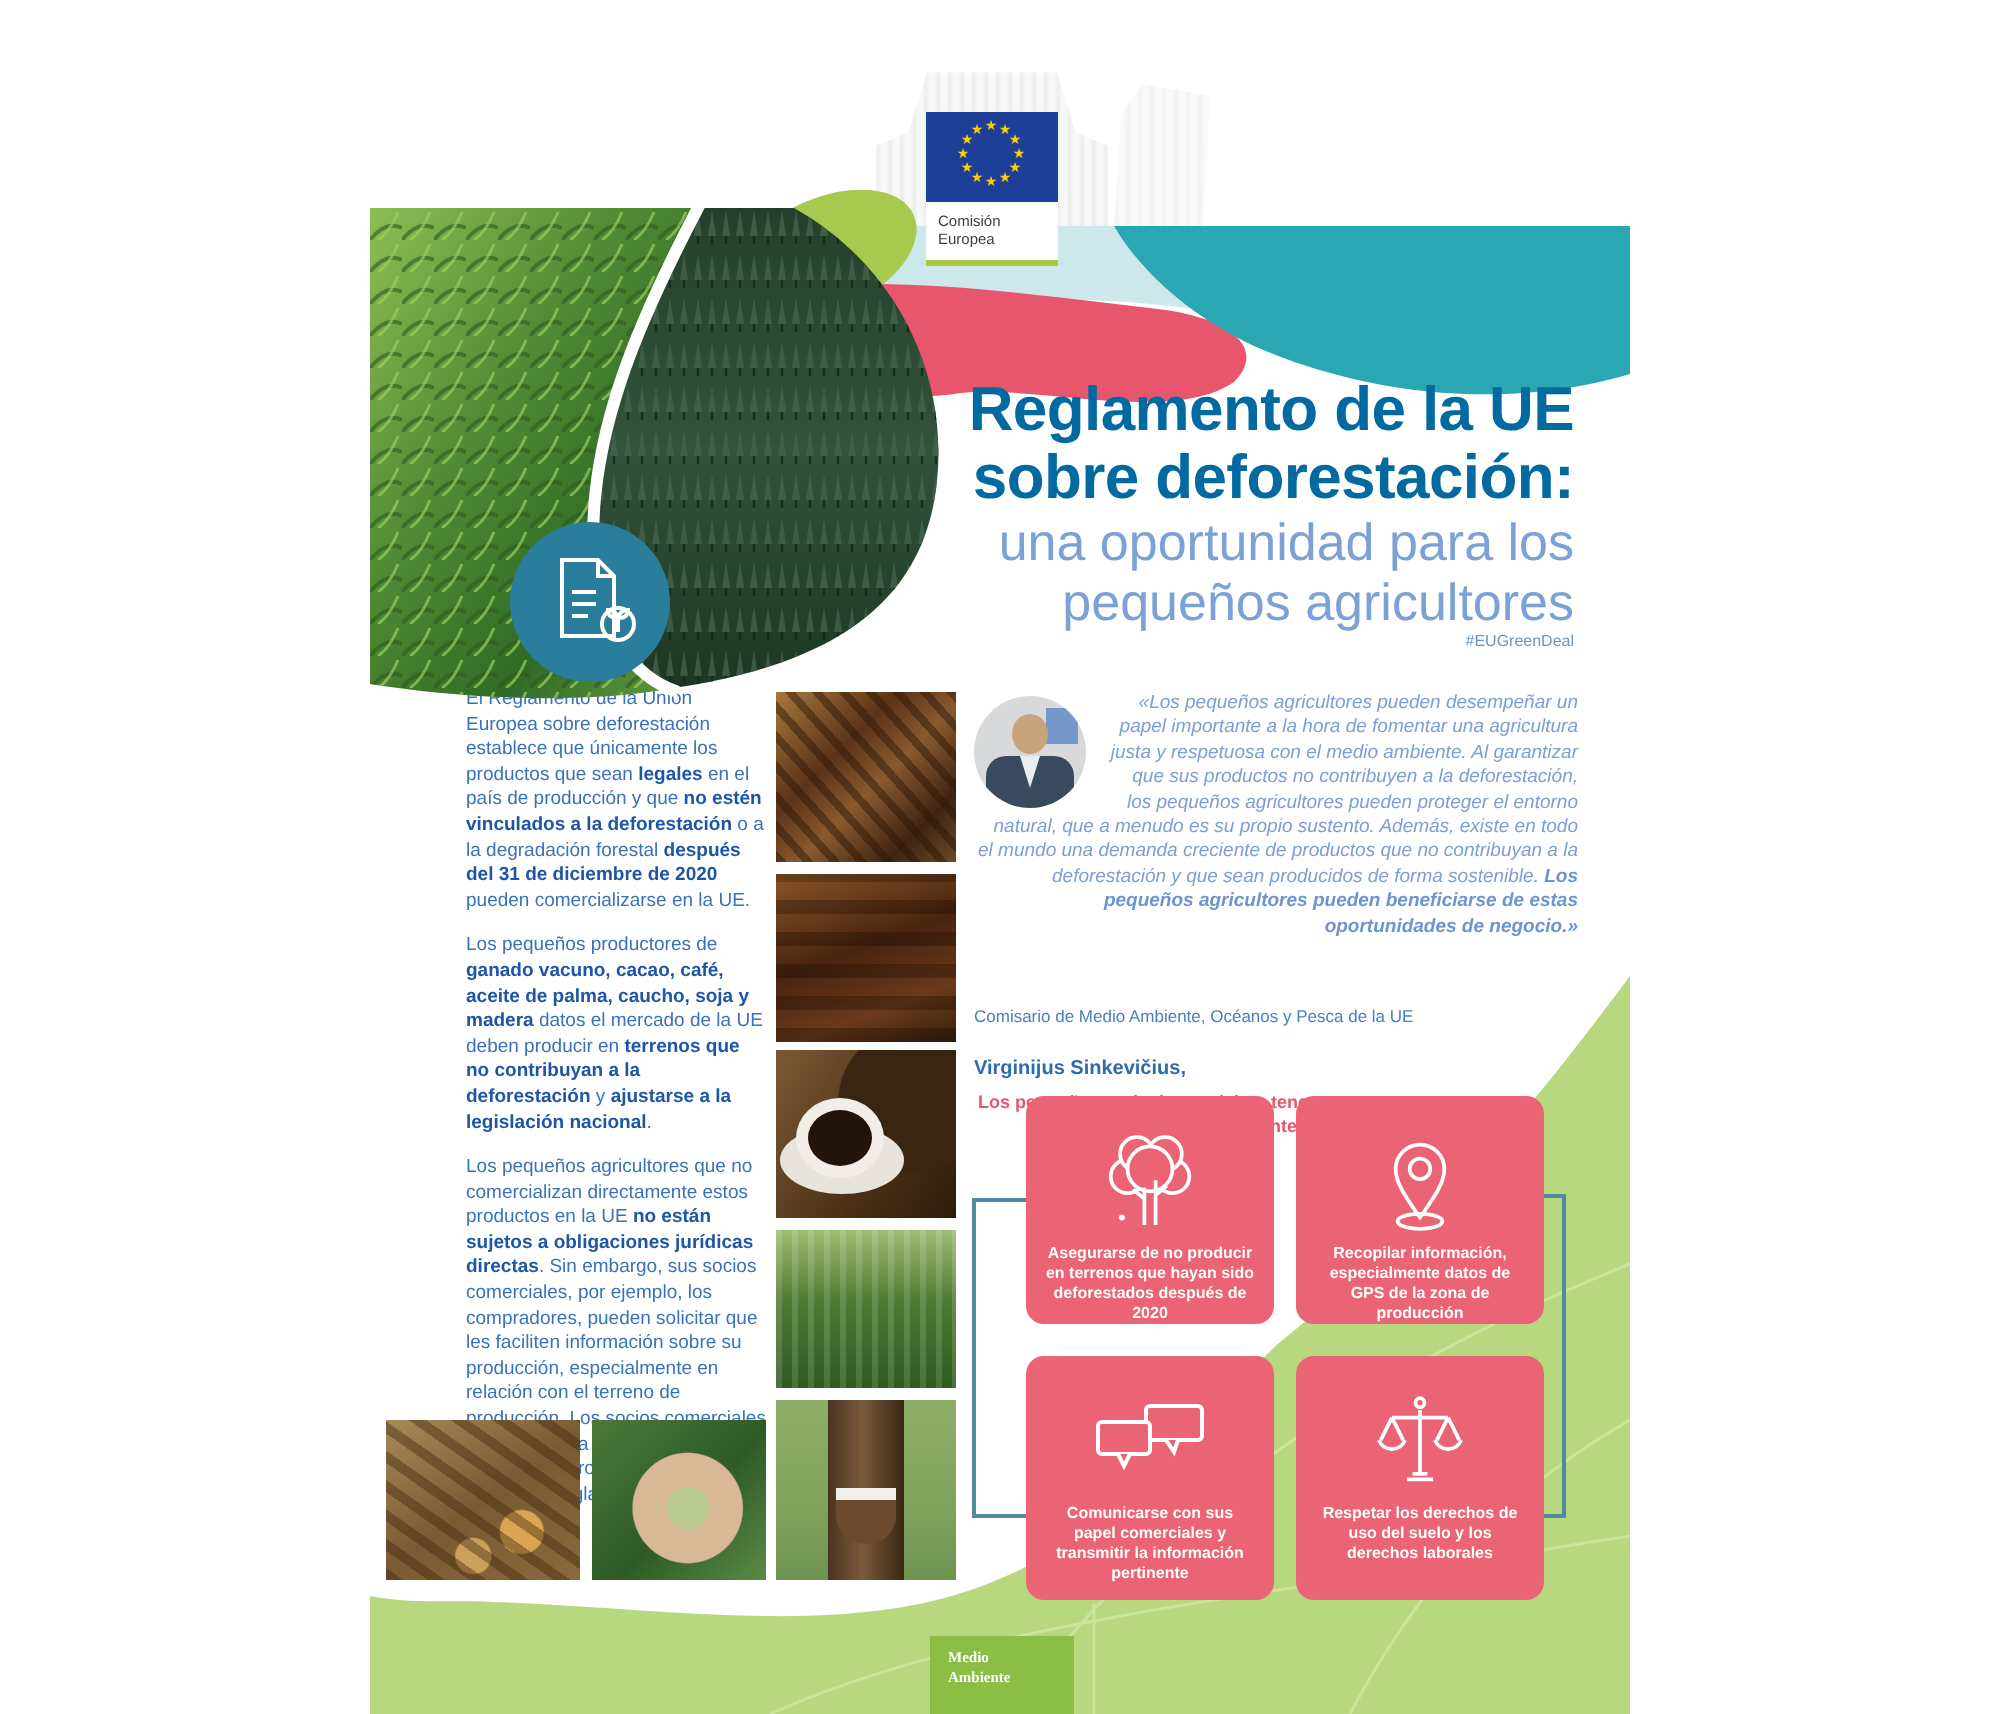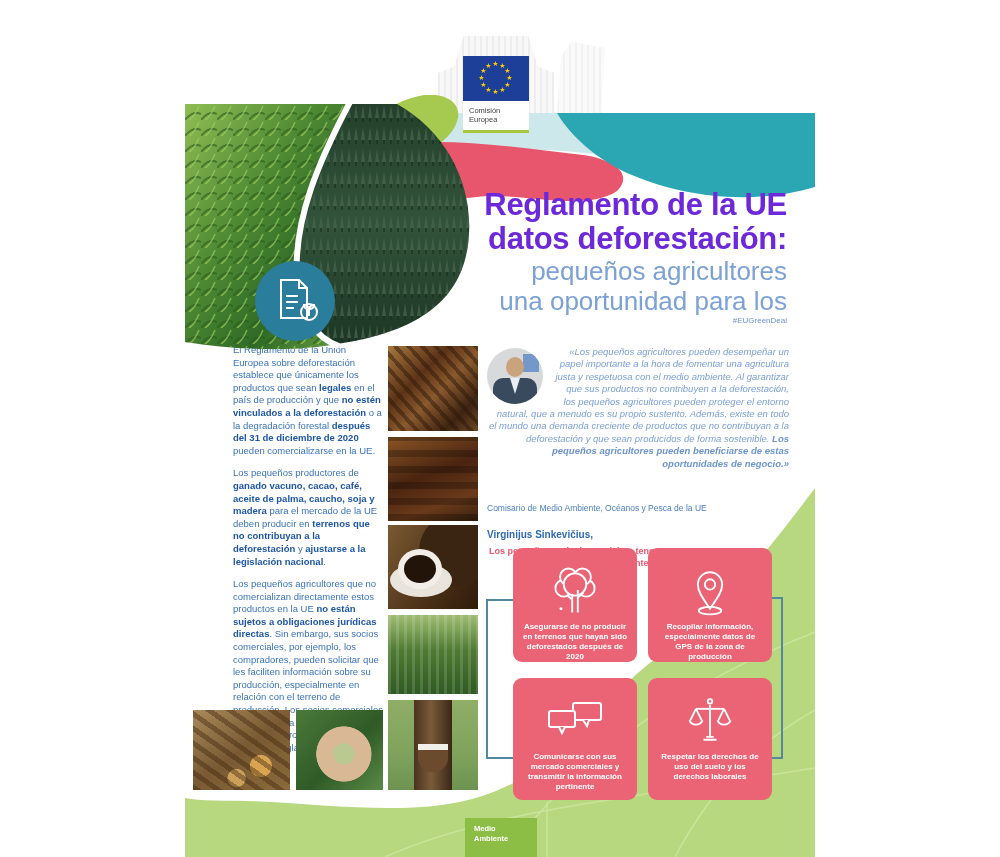--- a/index.html
+++ b/index.html
@@ -23,21 +23,21 @@
 
   
   #logo{position:absolute;left:278px;top:56px;z-index:4;}
   #flag{position:relative;width:66px;height:45px;background:#1e3f97;}
   #flag .star{position:absolute;color:#ffcc00;font-size:7px;line-height:7px;width:7px;height:7px;text-align:center;}
   #logo-label{width:66px;background:#ffffff;border-bottom:3px solid #a9c83f;padding:5px 6px 6px 6px;box-sizing:border-box;}
   #logo-label div{font-size:7.5px;line-height:9px;color:#3f3f3f;}
 
   
   #title-block{position:absolute;right:28px;top:188px;width:480px;text-align:right;z-index:4;}
-  .title-line{font-size:31px;line-height:34px;font-weight:bold;color:#6d28d9;letter-spacing:-.3px;}
+  .title-line{font-size:31px;line-height:34px;font-weight:bold;color:#0369a1;letter-spacing:-.3px;}
   .subtitle-line{font-size:26px;line-height:30px;color:#7ba1d6;}
   .date-line{font-size:8px;line-height:10px;color:#6d92cc;margin-top:4px;}
   .hash-line{font-size:8px;line-height:10px;color:#6d92cc;}
 
   
   #intro-col{position:absolute;left:48px;top:344px;width:151px;z-index:2;}
   #intro-col p{margin:0 0 10px 0;font-size:9.5px;line-height:12.6px;color:#3a72b8;}
   #intro-col .b{font-weight:bold;color:#1d56a5;}
 
   
@@ -94,21 +94,21 @@
         display:flex;flex-direction:column;align-items:center;}
   #card-1{left:328px;top:548px;height:114px;}
   #card-2{left:463px;top:548px;height:114px;}
   #card-3{left:328px;top:678px;height:122px;}
   #card-4{left:463px;top:678px;height:122px;}
   .card-icon{margin-top:12px;height:62px;display:flex;align-items:center;justify-content:center;}
   .card-label{font-size:8px;line-height:10px;font-weight:bold;color:#ffffff;text-align:center;padding:0 9px;}
 
   
   #footer-box{position:absolute;left:280px;top:818px;width:72px;height:39px;background:#8cbd44;z-index:2;
-     padding:6px 0 12px 9px;box-sizing:border-box;}
+     padding:6px 0 12px 9px;box-sizing:border-box;font-family:Liberation Serif, serif;}
   #footer-box div{font-size:7.5px;line-height:10px;font-weight:bold;color:#ffffff;}
 </style>
 </head>
 <body>
 
 <div id="canvas">
   <div id="page">
 
     <div id="building-1" class="building"></div>
     <div id="building-2" class="building"></div>
@@ -180,29 +180,29 @@
         <span class="star" style="left:22px;top:6px;">★</span>
       </div>
       <div id="logo-label">
         <div>Comisión</div>
         <div>Europea</div>
       </div>
     </div>
 
     <div id="title-block">
       <div class="title-line">Reglamento de la UE</div>
-      <div class="title-line">datos deforestación:</div>
+      <div class="title-line">sobre deforestación:</div>
+      <div class="subtitle-line">una oportunidad para los</div>
       <div class="subtitle-line">pequeños agricultores</div>
-      <div class="subtitle-line">una oportunidad para los</div>
       <div class="hash-line">#EUGreenDeal</div>
     </div>
 
     <div id="intro-col">
       <p><span>El Reglamento de la Unión Europea sobre deforestación establece que únicamente los productos que sean </span><span class="b">legales</span><span> en el país de producción y que </span><span class="b">no estén vinculados a la deforestación</span><span> o a la degradación forestal </span><span class="b">después del 31 de diciembre de 2020</span><span> pueden comercializarse en la UE.</span></p>
-      <p><span>Los pequeños productores de </span><span class="b">ganado vacuno, cacao, café, aceite de palma, caucho, soja y madera</span><span> para el mercado de la UE deben producir en </span><span class="b">terrenos que no contribuyan a la deforestación</span><span> y </span><span class="b">ajustarse a la legislación nacional</span><span>.</span></p>
+      <p><span>Los pequeños productores de </span><span class="b">ganado vacuno, cacao, café, aceite de palma, caucho, soja y madera</span><span> datos el mercado de la UE deben producir en </span><span class="b">terrenos que no contribuyan a la deforestación</span><span> y </span><span class="b">ajustarse a la legislación nacional</span><span>.</span></p>
       <p><span>Los pequeños agricultores que no comercializan directamente estos productos en la UE </span><span class="b">no están sujetos a obligaciones jurídicas directas</span><span>. Sin embargo, sus socios comerciales, por ejemplo, los compradores, pueden solicitar que les faciliten información sobre su producción, especialmente en relación con el terreno de producción. Los socios comerciales necesitan esta información para cumplir sus propias obligaciones en virtud del Reglamento.</span></p>
     </div>
 
     <div id="photo-cocoa" class="photo"></div>
     <div id="photo-chocolate" class="photo"></div>
     <div id="photo-coffee" class="photo">
       <div class="saucer"></div>
       <div class="cup"></div>
       <div class="coffee"></div>
     </div>
@@ -277,21 +277,21 @@
       <div class="card-icon">
         <svg width="62" height="58" viewBox="-31 -29 62 58">
           <g stroke="#ffffff" stroke-width="2" fill="#ea6476">
             <rect x="-2" y="-18" width="28" height="17" rx="2"></rect>
             <path d="M8,-1 L12,5 L14,-1"></path>
             <rect x="-26" y="-10" width="26" height="16" rx="2"></rect>
             <path d="M-16,6 L-13,12 L-10,6"></path>
           </g>
         </svg>
       </div>
-      <div class="card-label">Comunicarse con sus mercado comerciales y transmitir la información pertinente</div>
+      <div class="card-label">Comunicarse con sus papel comerciales y transmitir la información pertinente</div>
     </div>
 
     <div id="card-4" class="card">
       <div class="card-icon">
         <svg width="58" height="58" viewBox="-30 -32 60 62">
           <g stroke="#ffffff" stroke-width="2" fill="none">
             <path d="M0,-18 L0,16"></path>
             <circle cx="0" cy="-22" r="2.4"></circle>
             <path d="M-15,-14 L15,-14"></path>
             <path d="M-15,-14 L-21,-2 M-15,-14 L-9,-2"></path>

